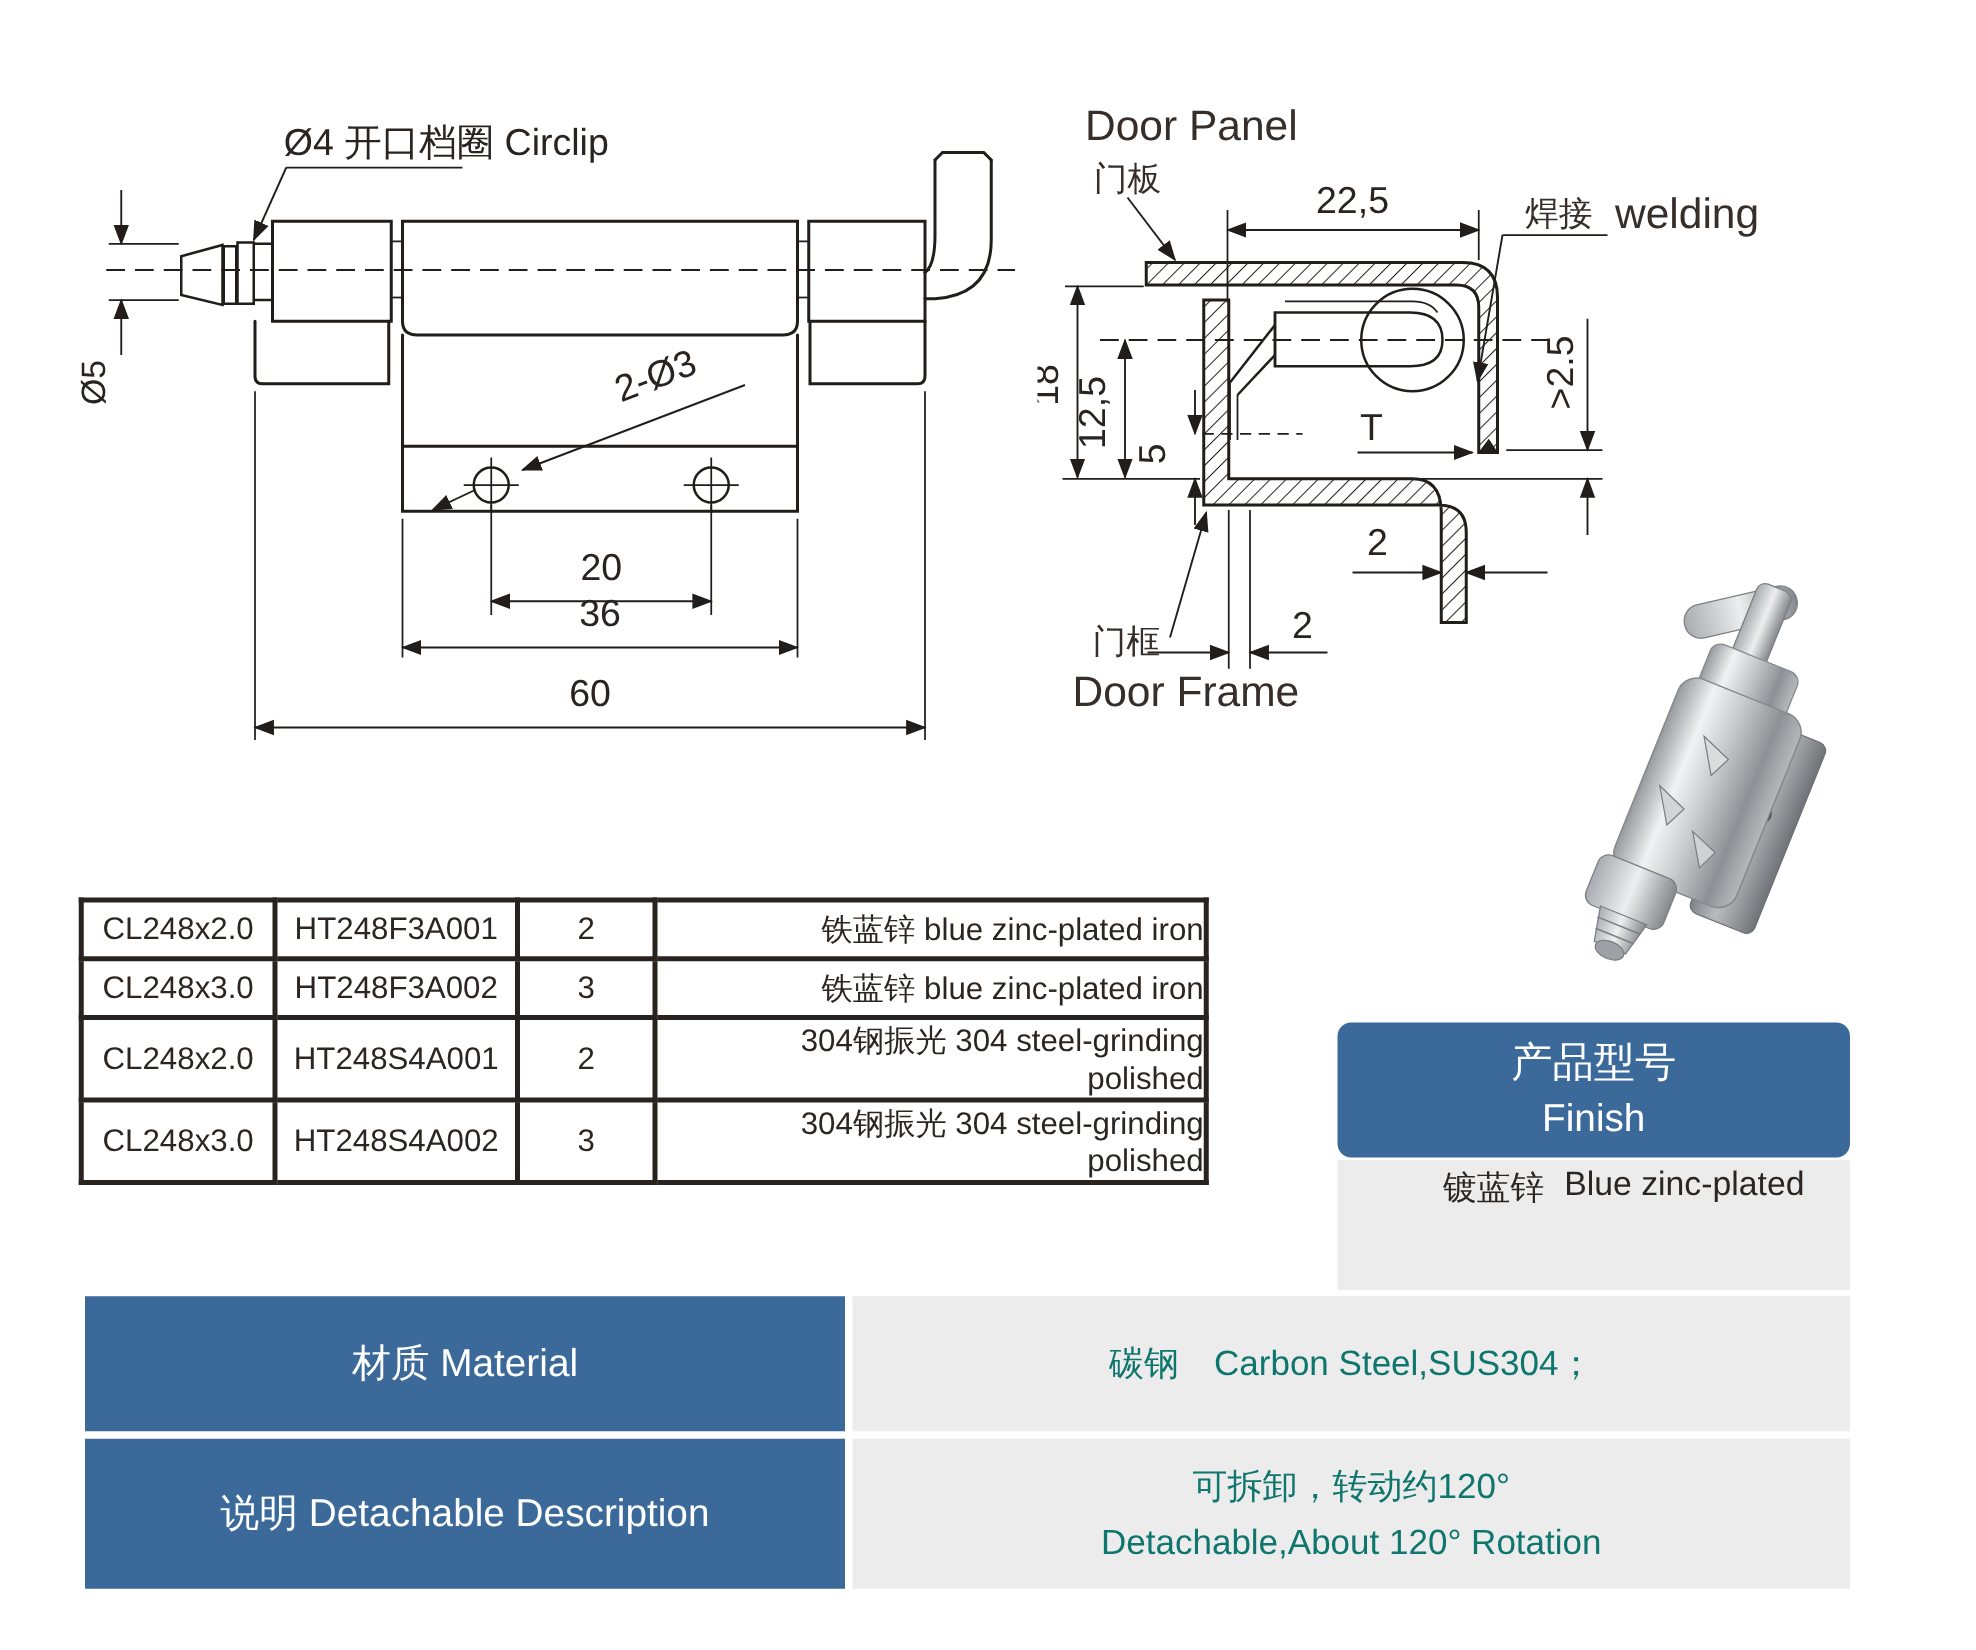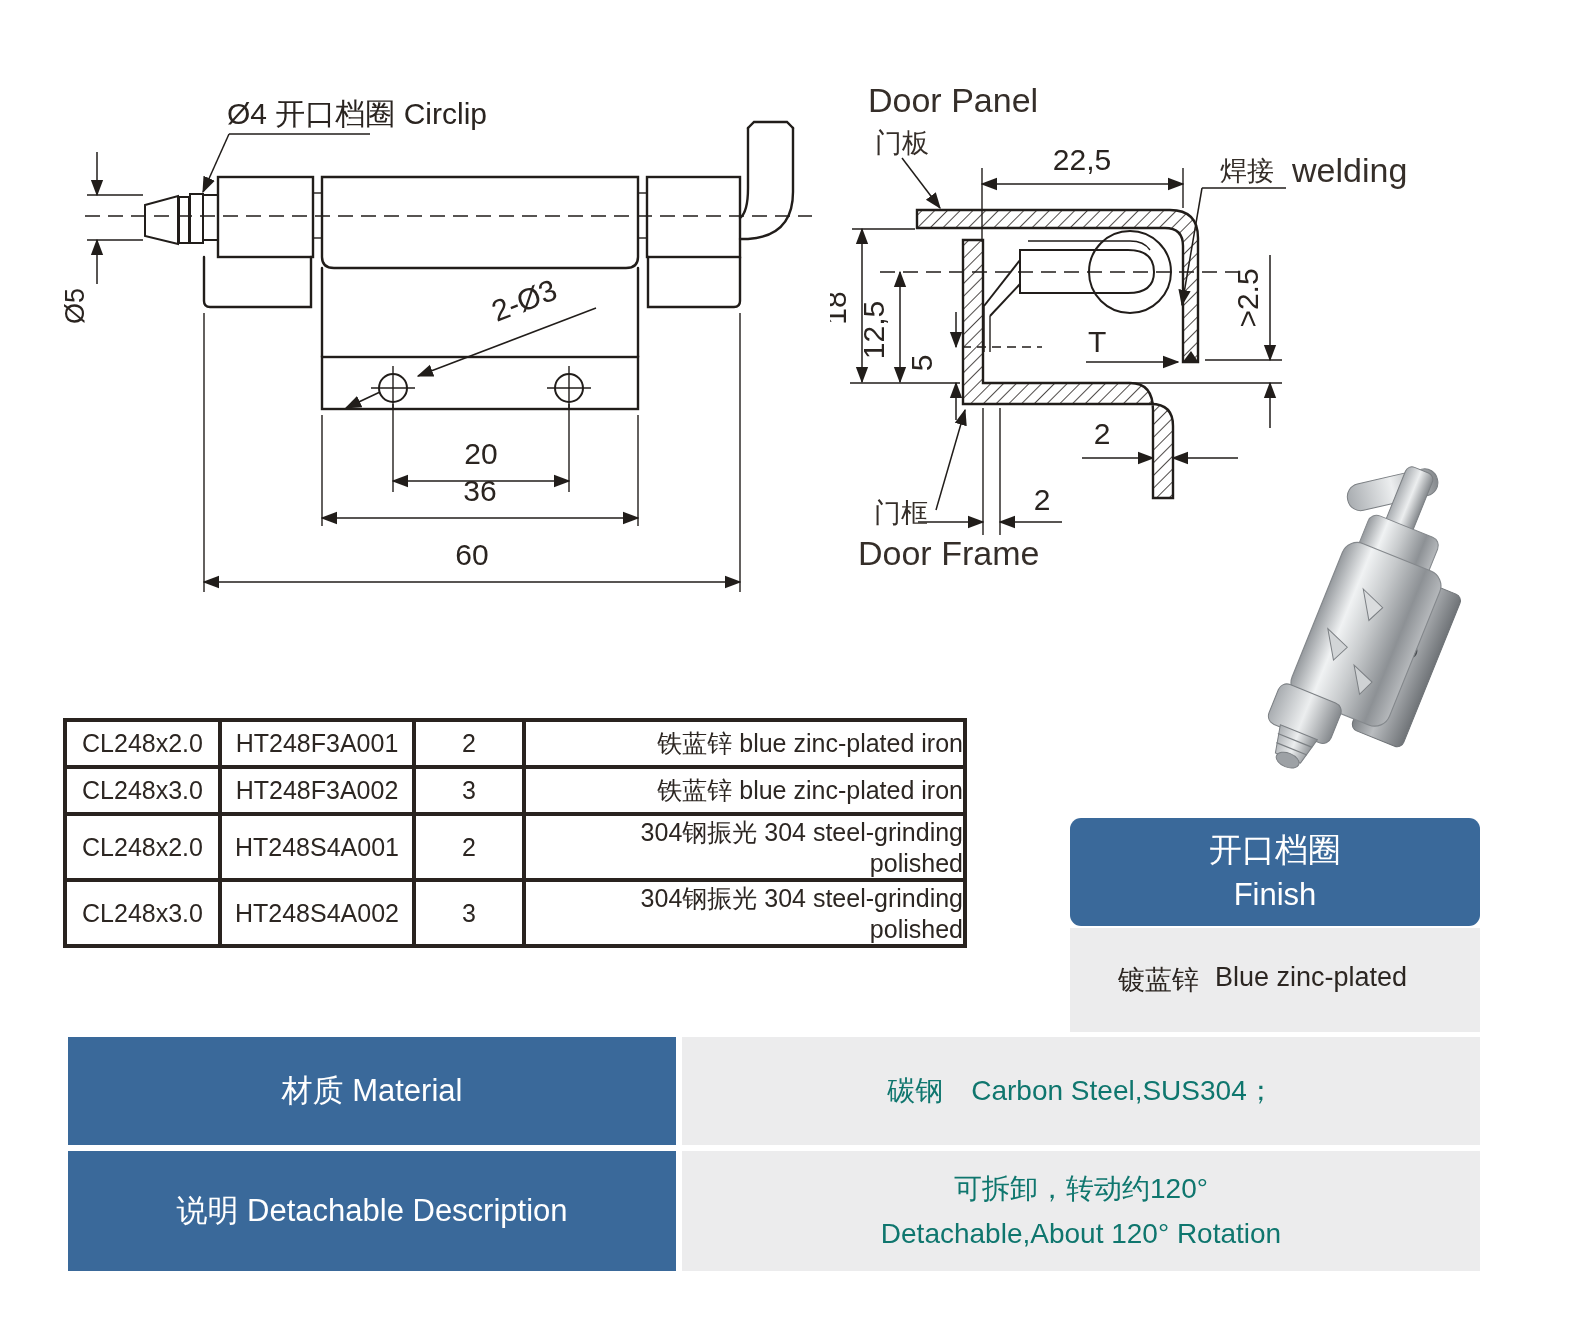--- a/index.html
+++ b/index.html
@@ -28,21 +28,21 @@
   table.models tr.hd td{height:86px;font-size:26px;line-height:1.35;}
   table.models td.note{text-align:right;padding-left:15px;}
 
   
   .finish{position:absolute;left:1070px;top:818px;width:410px;}
   .finish .hd{background:#3a699a;color:#fff;border-radius:11px;height:108px;
     display:flex;flex-direction:column;align-items:center;justify-content:center;line-height:1.45;}
   .finish .hd .t1{font-size:33px;}
   .finish .hd .t2{font-size:31px;}
   .finish .bd{background:#ececed;margin-top:2px;height:104px;display:flex;
-    flex-direction:column;justify-content:space-evenly;padding:4px 0;box-sizing:border-box;}
+    flex-direction:row;justify-content:space-evenly;padding:4px 0;box-sizing:border-box;}
   .finish .row{display:flex;font-size:27px;color:#2c2622;}
   .finish .row .cn{margin-left:48px;width:97px;flex:0 0 97px;}
 
   
   .specs{position:absolute;left:68px;top:1037px;width:1412px;}
   .spec-row{display:flex;gap:6px;margin-bottom:6px;}
   .spec-row .k{flex:0 0 608px;background:#3a699a;color:#fff;display:flex;
     align-items:center;justify-content:center;font-size:31px;}
   .spec-row .v{flex:1 1 auto;background:#ececed;color:#0f766e;display:flex;
     flex-direction:column;align-items:center;justify-content:center;font-size:28px;line-height:1.62;}
@@ -277,21 +277,21 @@
       <td>CL248x3.0</td>
       <td>HT248S4A002</td>
       <td>3</td>
       <td class="note">304钢振光 304 steel-grinding polished</td>
     </tr>
   </tbody>
     </table>
 
   <div class="finish">
     <div class="hd">
-      <div class="t1">开口档圈</div>
+      <div class="t1">产品型号</div>
       <div class="t2">Finish</div>
     </div>
     <div class="bd">
       <div class="row">
         <span class="cn">镀蓝锌</span>
         <span class="en">Blue zinc-plated</span>
       </div>
     </div>
   </div>
 

